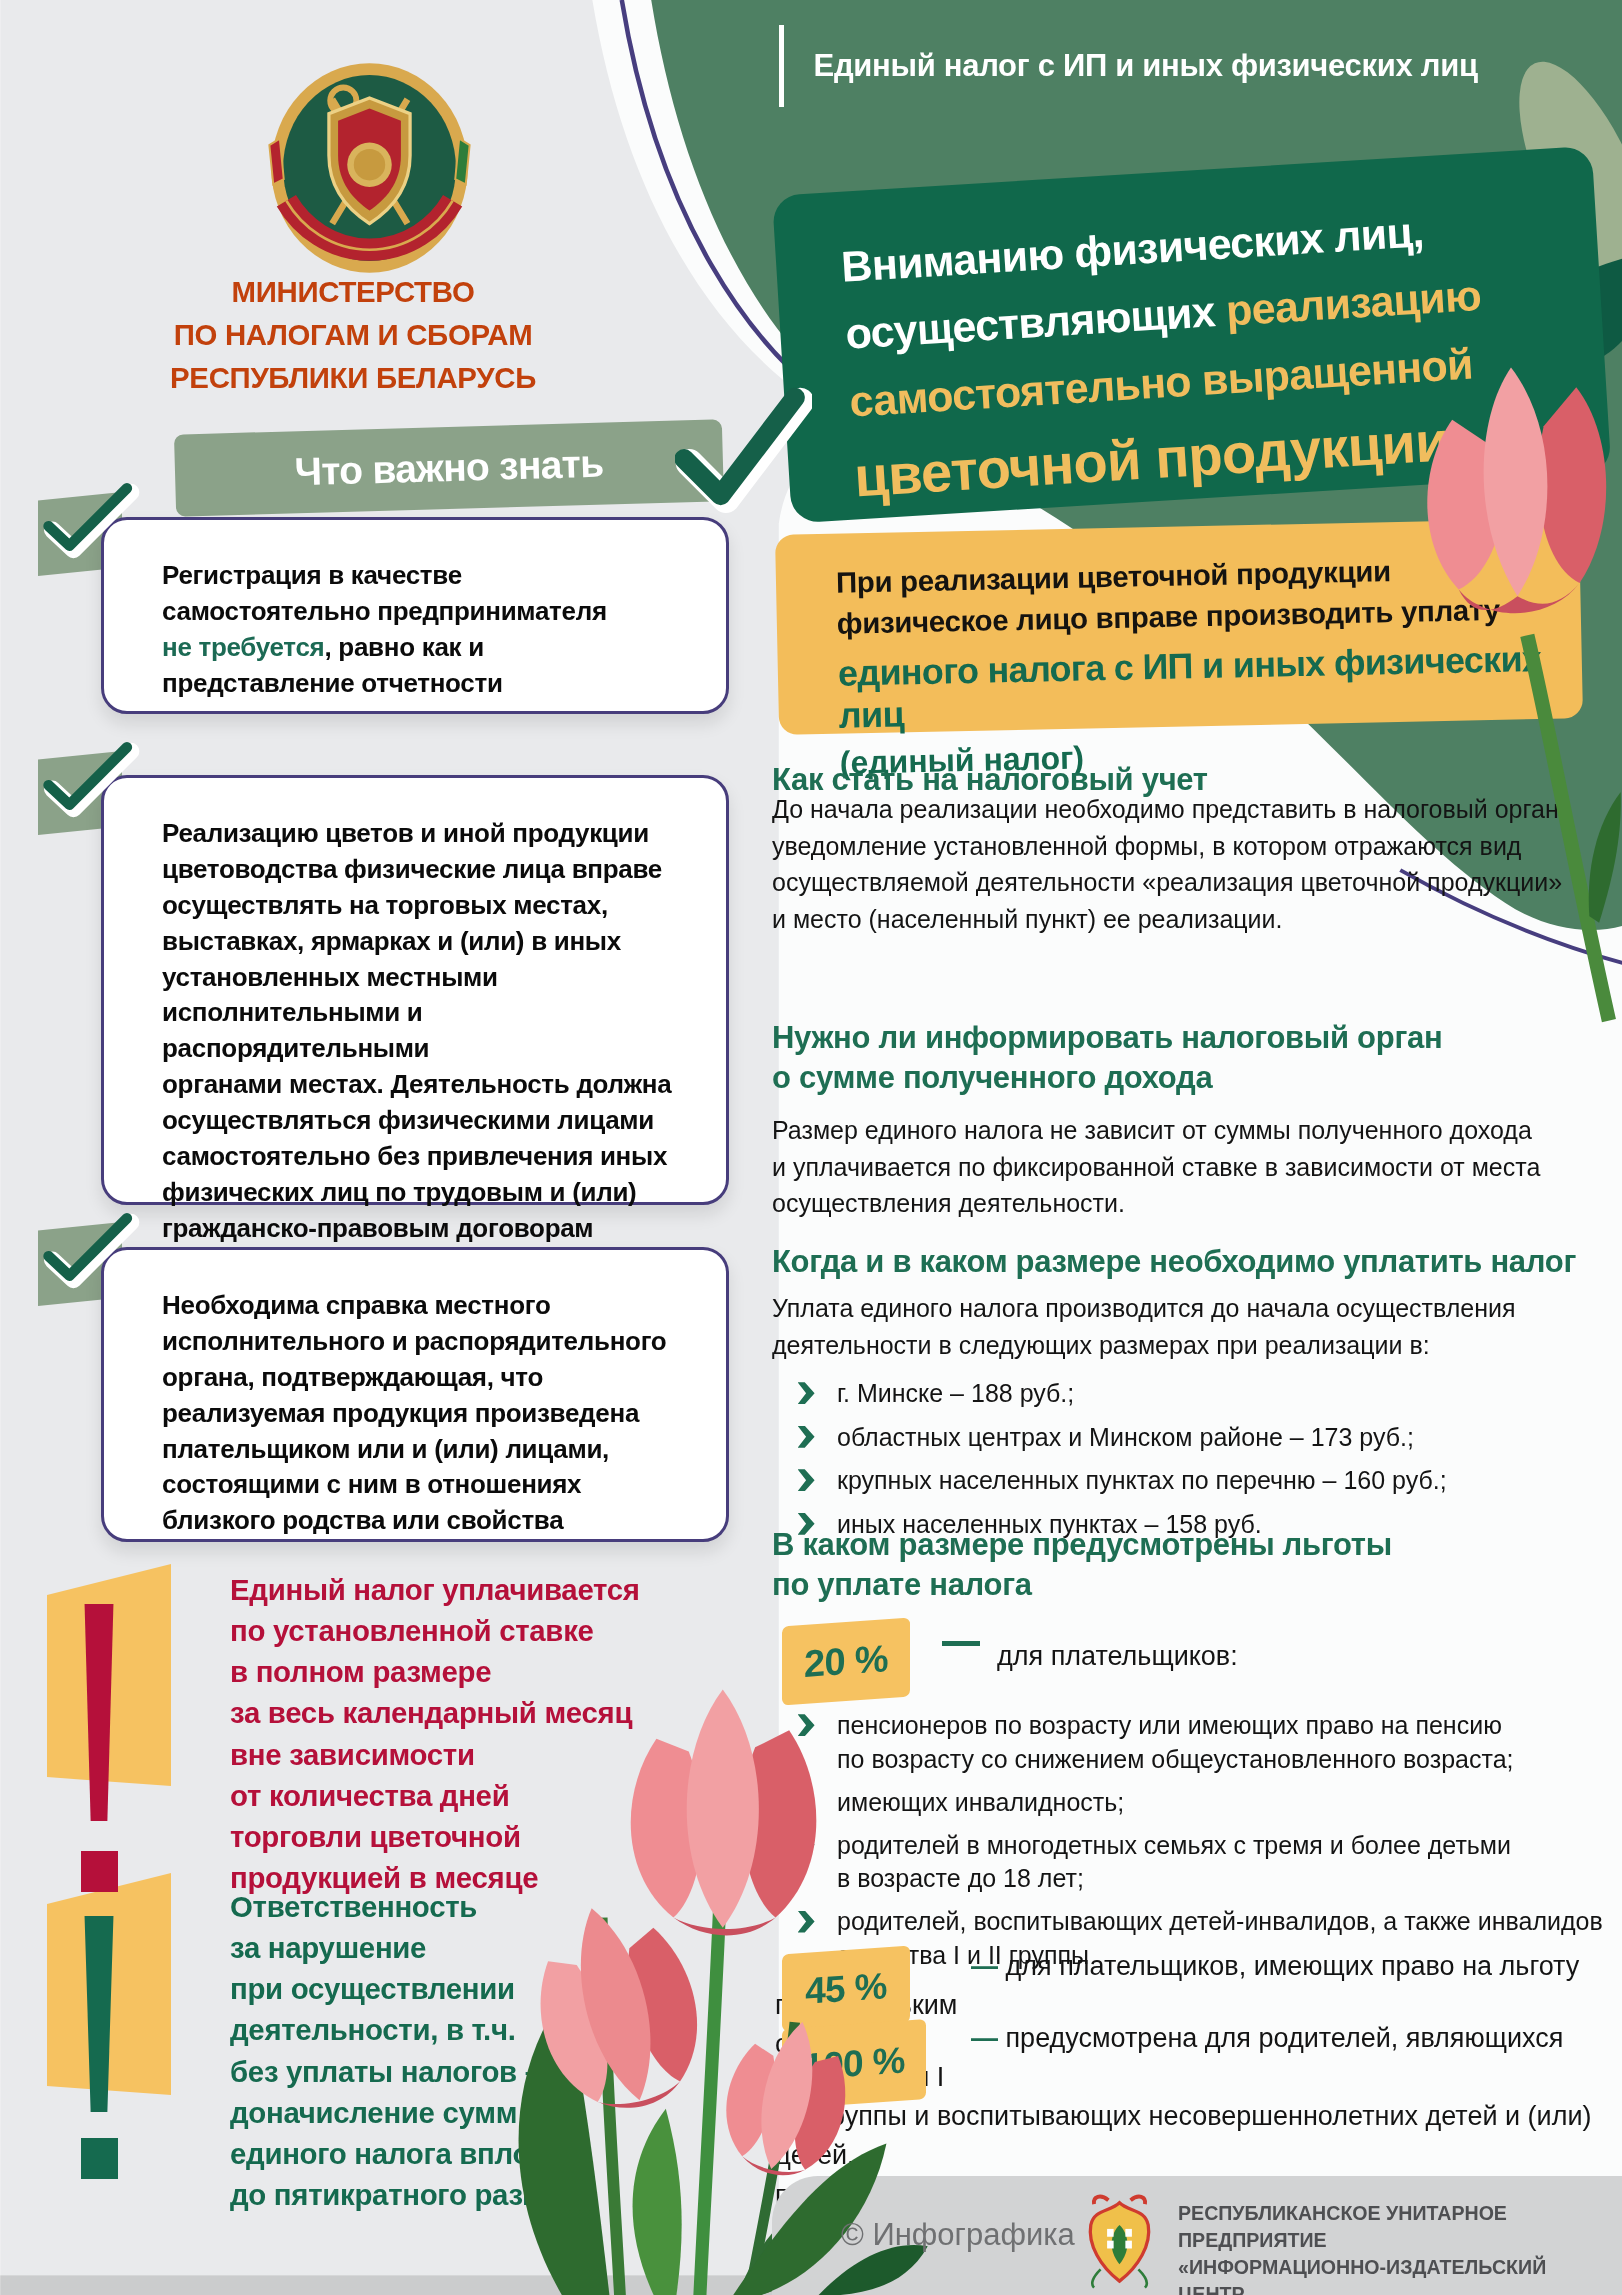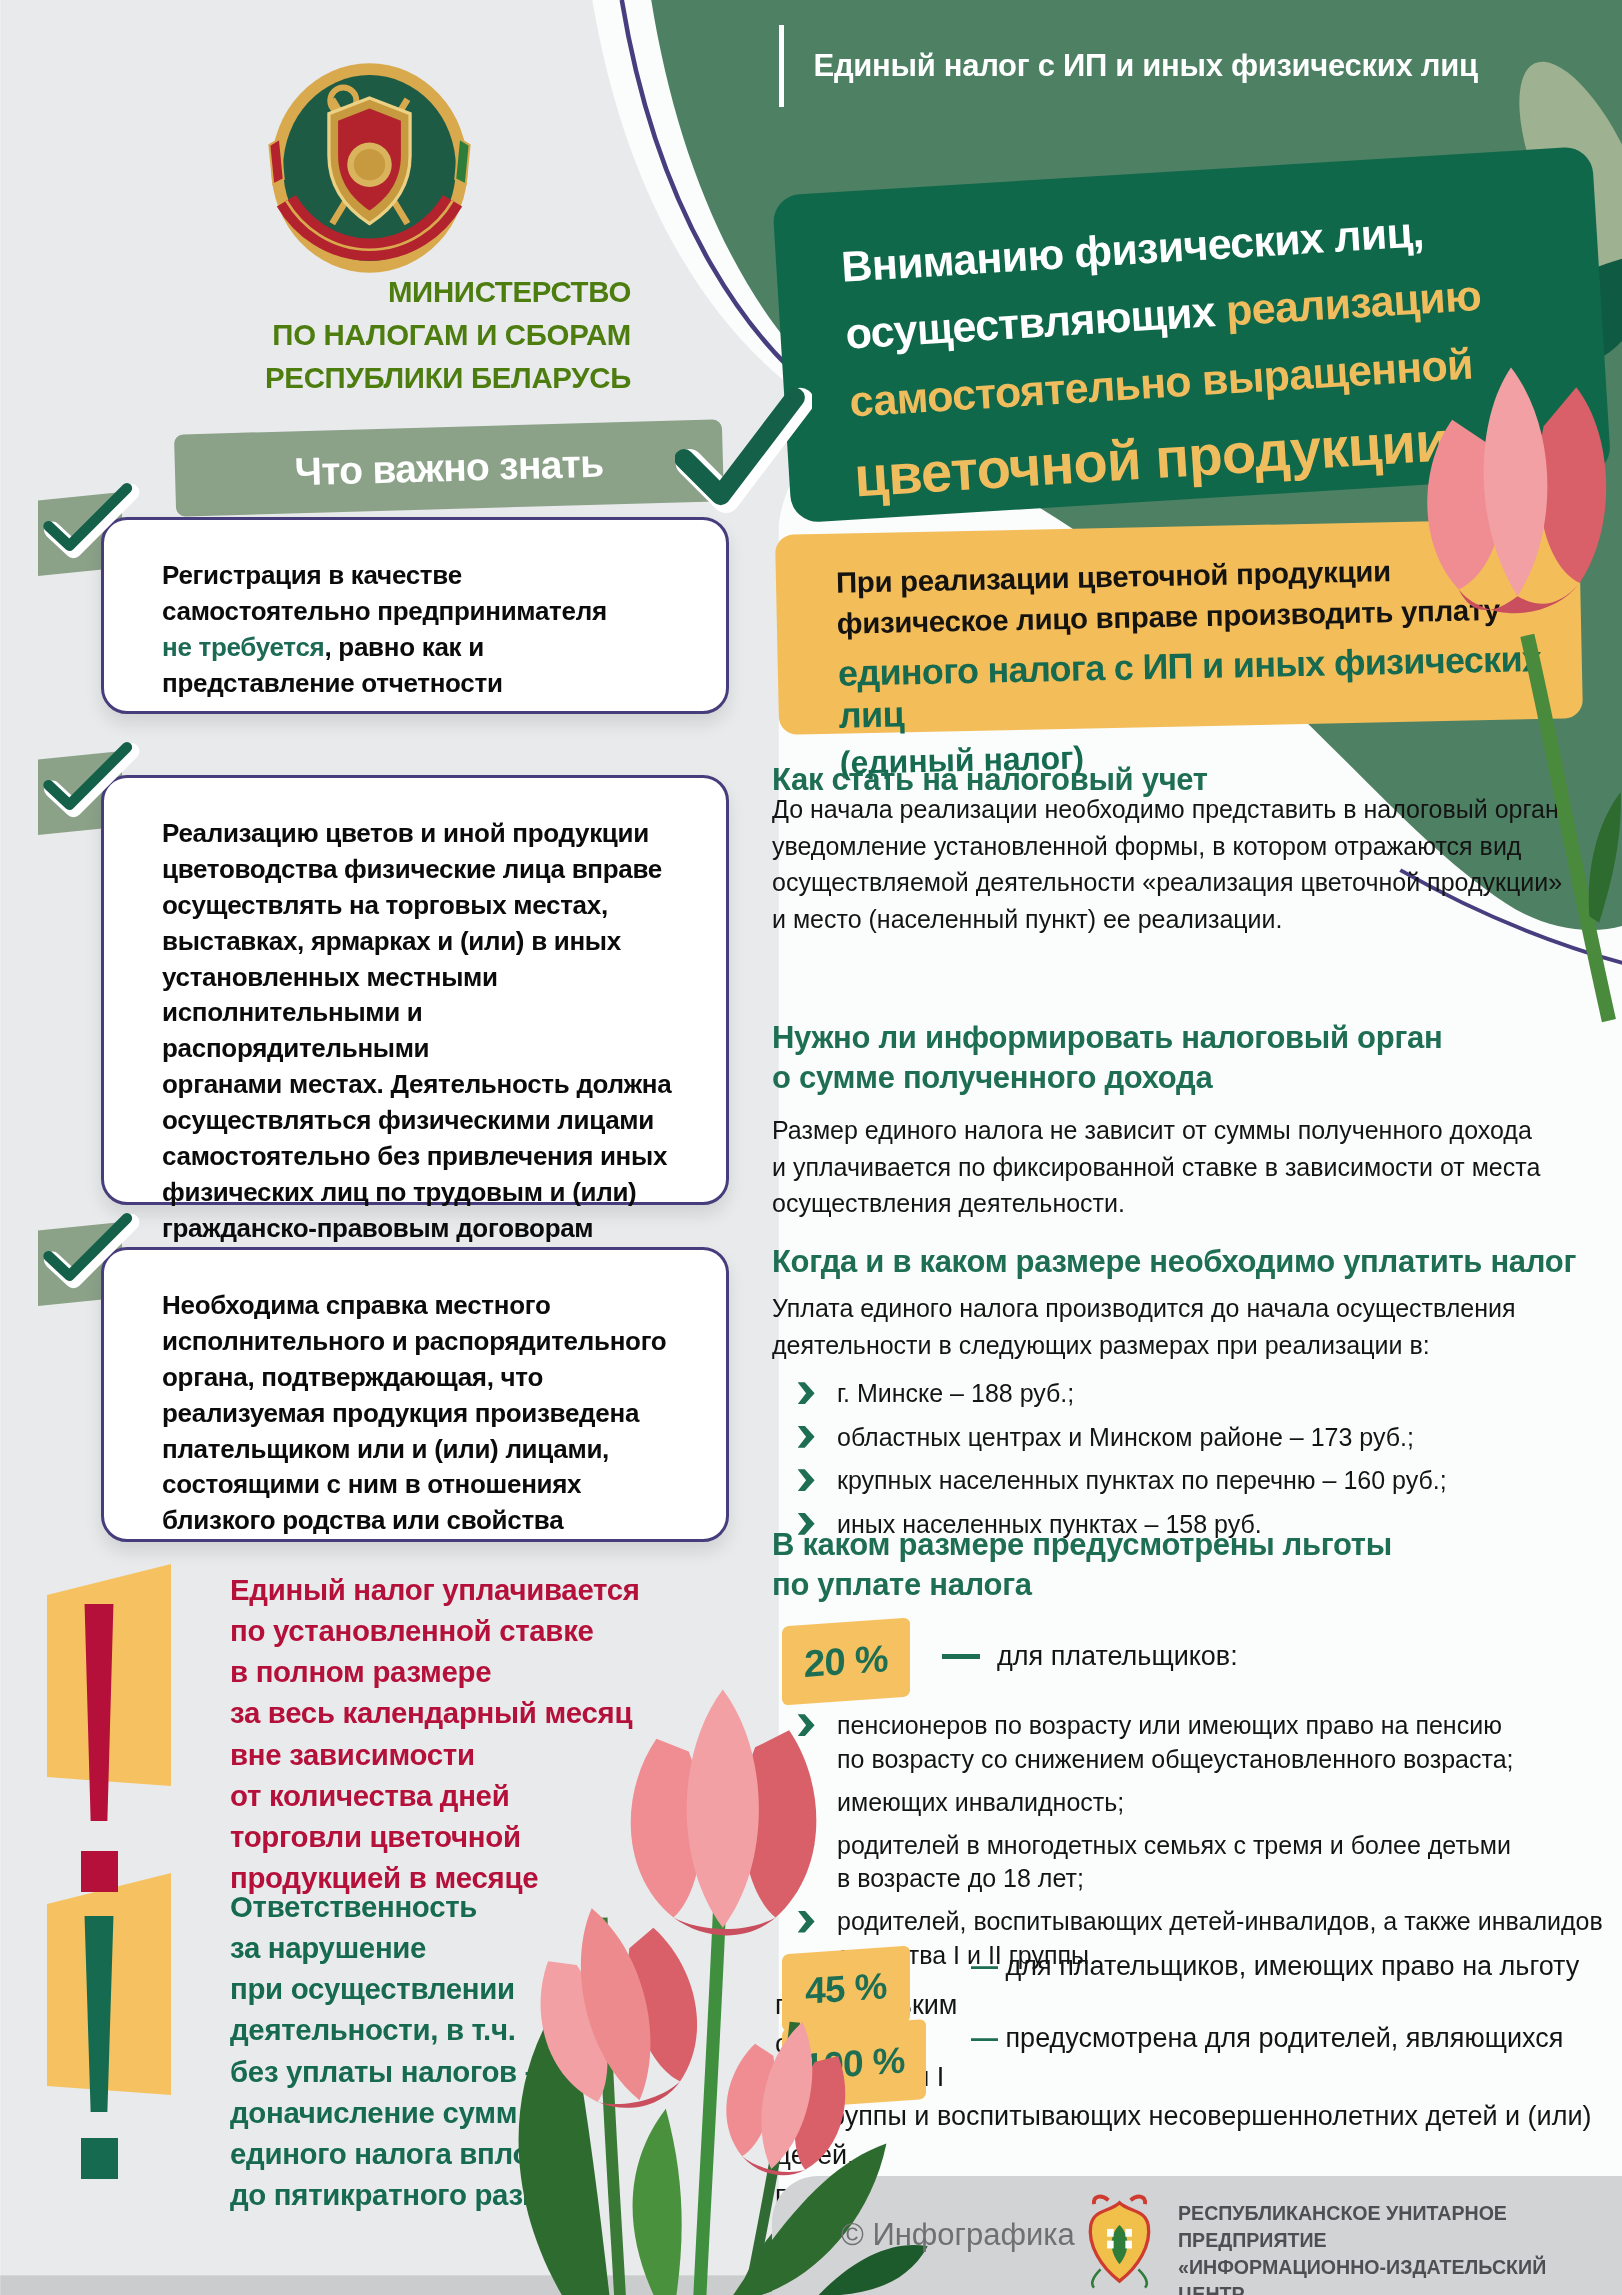--- a/index.html
+++ b/index.html
@@ -11,21 +11,21 @@
   
   #bg{left:0;top:0;z-index:0;}
 
   
   #header-band{left:779px;top:25px;width:785px;display:flex;align-items:center;z-index:6;}
   #header-band .vbar{width:4.6px;height:82px;background:#ffffff;margin-right:30px;}
   #header-band .tag{color:#ffffff;font-size:31px;font-weight:bold;letter-spacing:-0.3px;}
 
   
   #emblem{left:260px;top:60px;width:219px;height:216px;z-index:3;}
-  #ministry{left:75px;top:270px;width:556px;text-align:right;color:#4d7c0f;
+  #ministry{left:75px;top:270px;width:556px;text-align:center;color:#c2410c;
             font-size:29.4px;font-weight:bold;line-height:1.47;letter-spacing:-0.3px;z-index:3;}
 
   
   #know-box{left:175px;top:427px;width:548px;height:82px;background:#8ba289;border-radius:9.2px;
             transform:rotate(-1.6deg);z-index:3;}
   #know-box .t{width:100%;text-align:center;line-height:82px;font-size:39px;font-weight:bold;color:#ffffff;letter-spacing:-0.7px;}
   #know-check{left:675px;top:387px;width:137px;height:134px;z-index:4;}
 
   
   .card{left:101px;width:622px;background:#ffffff;border:3.3px solid #473d7c;border-radius:26px;
@@ -87,21 +87,21 @@
   #s3-title{top:1242px;}  #s3-body{top:1290px;}
   #s3-rates{left:795px;top:1377px;width:805px;z-index:3;}
   .brow{position:relative;padding-left:42px;color:#141414;font-size:25px;line-height:1.32;margin-bottom:10.5px;}
   .blt{position:absolute;left:2.6px;top:5.2px;width:17px;height:22px;background:#1e6e53;
        clip-path:polygon(0 0,42% 0,100% 50%,42% 100%,0 100%,50% 50%);}
   #s4-title{top:1525px;}
   .ytab{background:#f6c261;transform:skewY(-4deg);border-radius:6.5px;z-index:3;
         display:flex;align-items:center;justify-content:center;
         color:#1e6e53;font-weight:bold;letter-spacing:-0.7px;}
   #tab20{left:782px;top:1622px;width:128px;height:79px;font-size:38px;}
-  #lbl20{left:942px;top:1641px;width:589px;color:#141414;font-size:27px;z-index:3;display:flex;align-items:center;}
+  #lbl20{left:942px;top:1641px;width:589px;color:#141414;font-size:27px;z-index:3;display:flex;}
   .dash{display:inline-block;width:38px;height:5.2px;background:#1e6e53;margin-right:17px;}
   #b20-items{left:795px;top:1709px;width:811px;z-index:3;}
   #b20-items .brow{margin-bottom:9.2px;line-height:1.35;}
   .benefit{z-index:3;color:#141414;font-size:27px;line-height:1.45;}
   #b45{left:775px;top:1947px;width:838px;}
   #b45 p, #b100 p{margin:0;text-indent:196px;}
   #b45 .ytab{position:absolute;left:6.5px;top:3.3px;width:128px;height:77px;font-size:37px;}
   #b100{left:775px;top:2019px;width:847px;}
   #b100 .ytab{position:absolute;left:6.5px;top:5.2px;width:144px;height:80px;font-size:37px;}
   .dash-inline{color:#1e6e53;font-weight:bold;}

